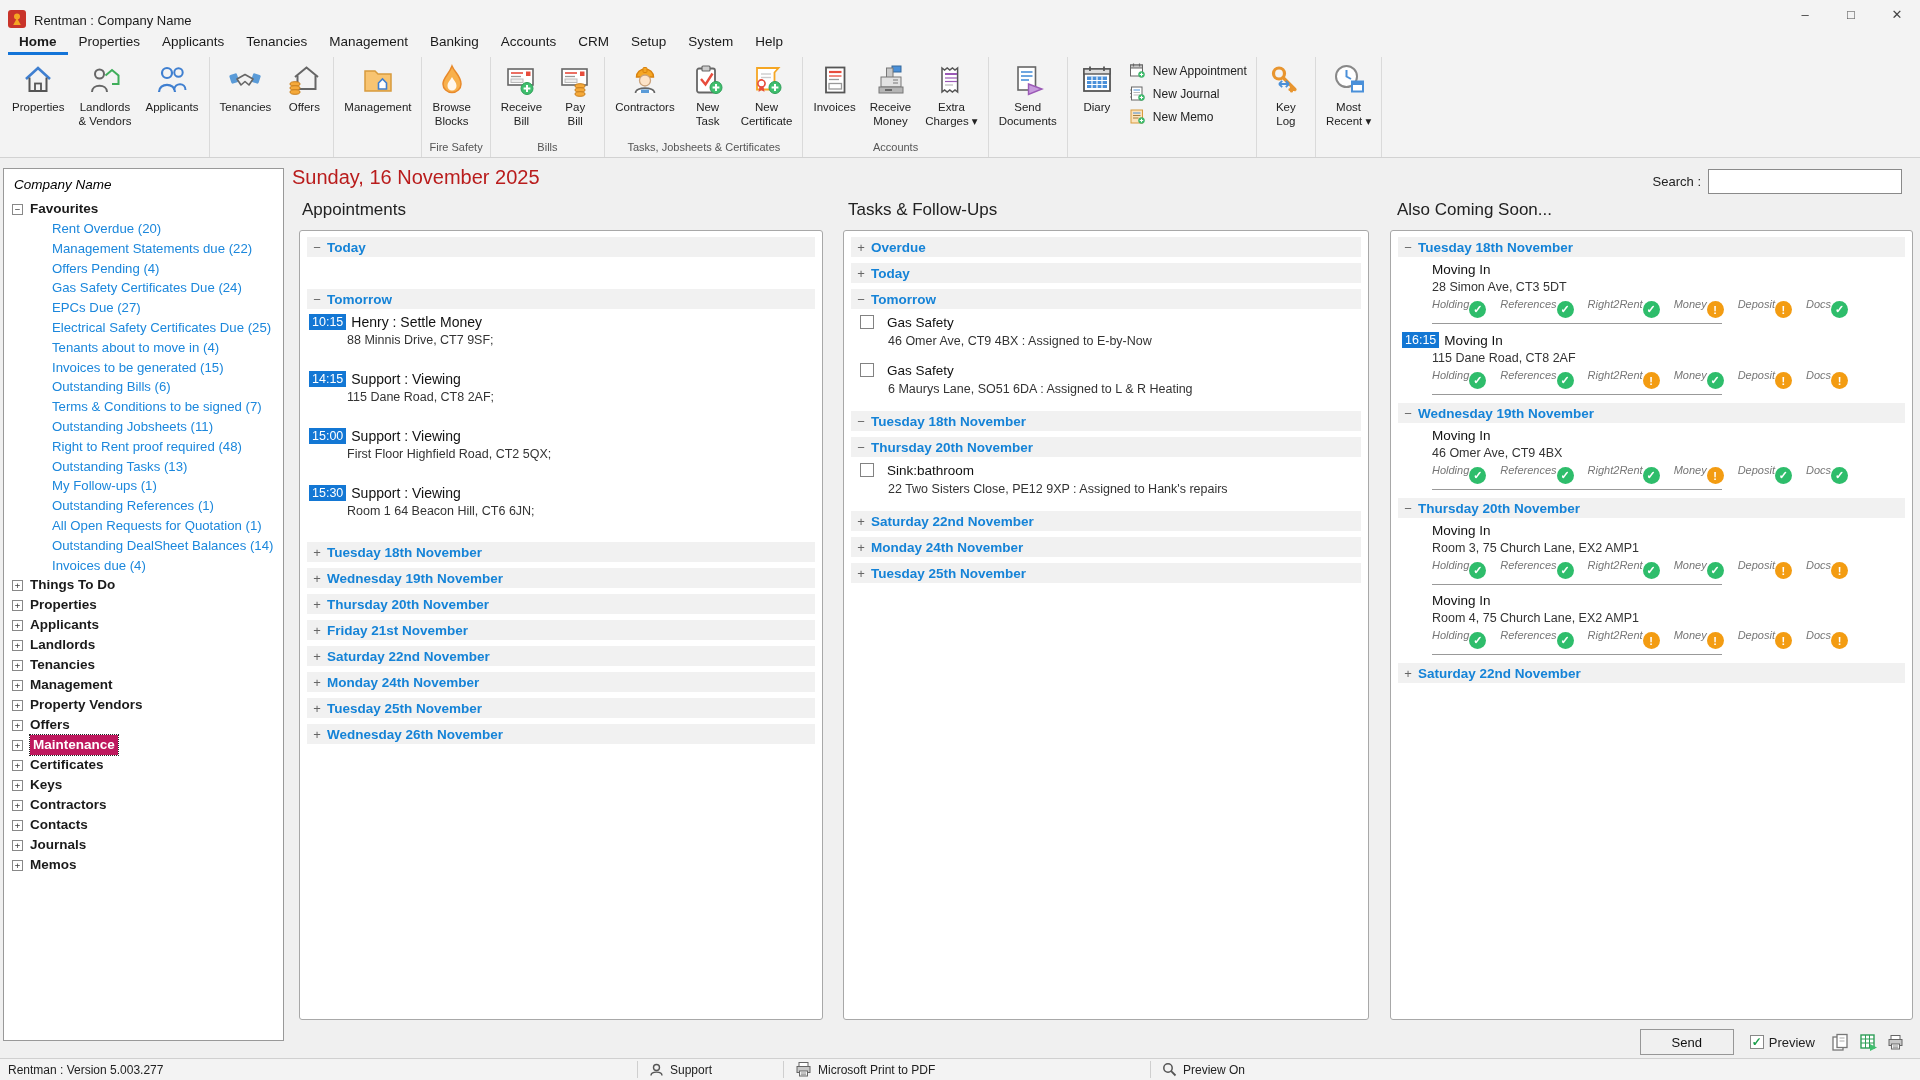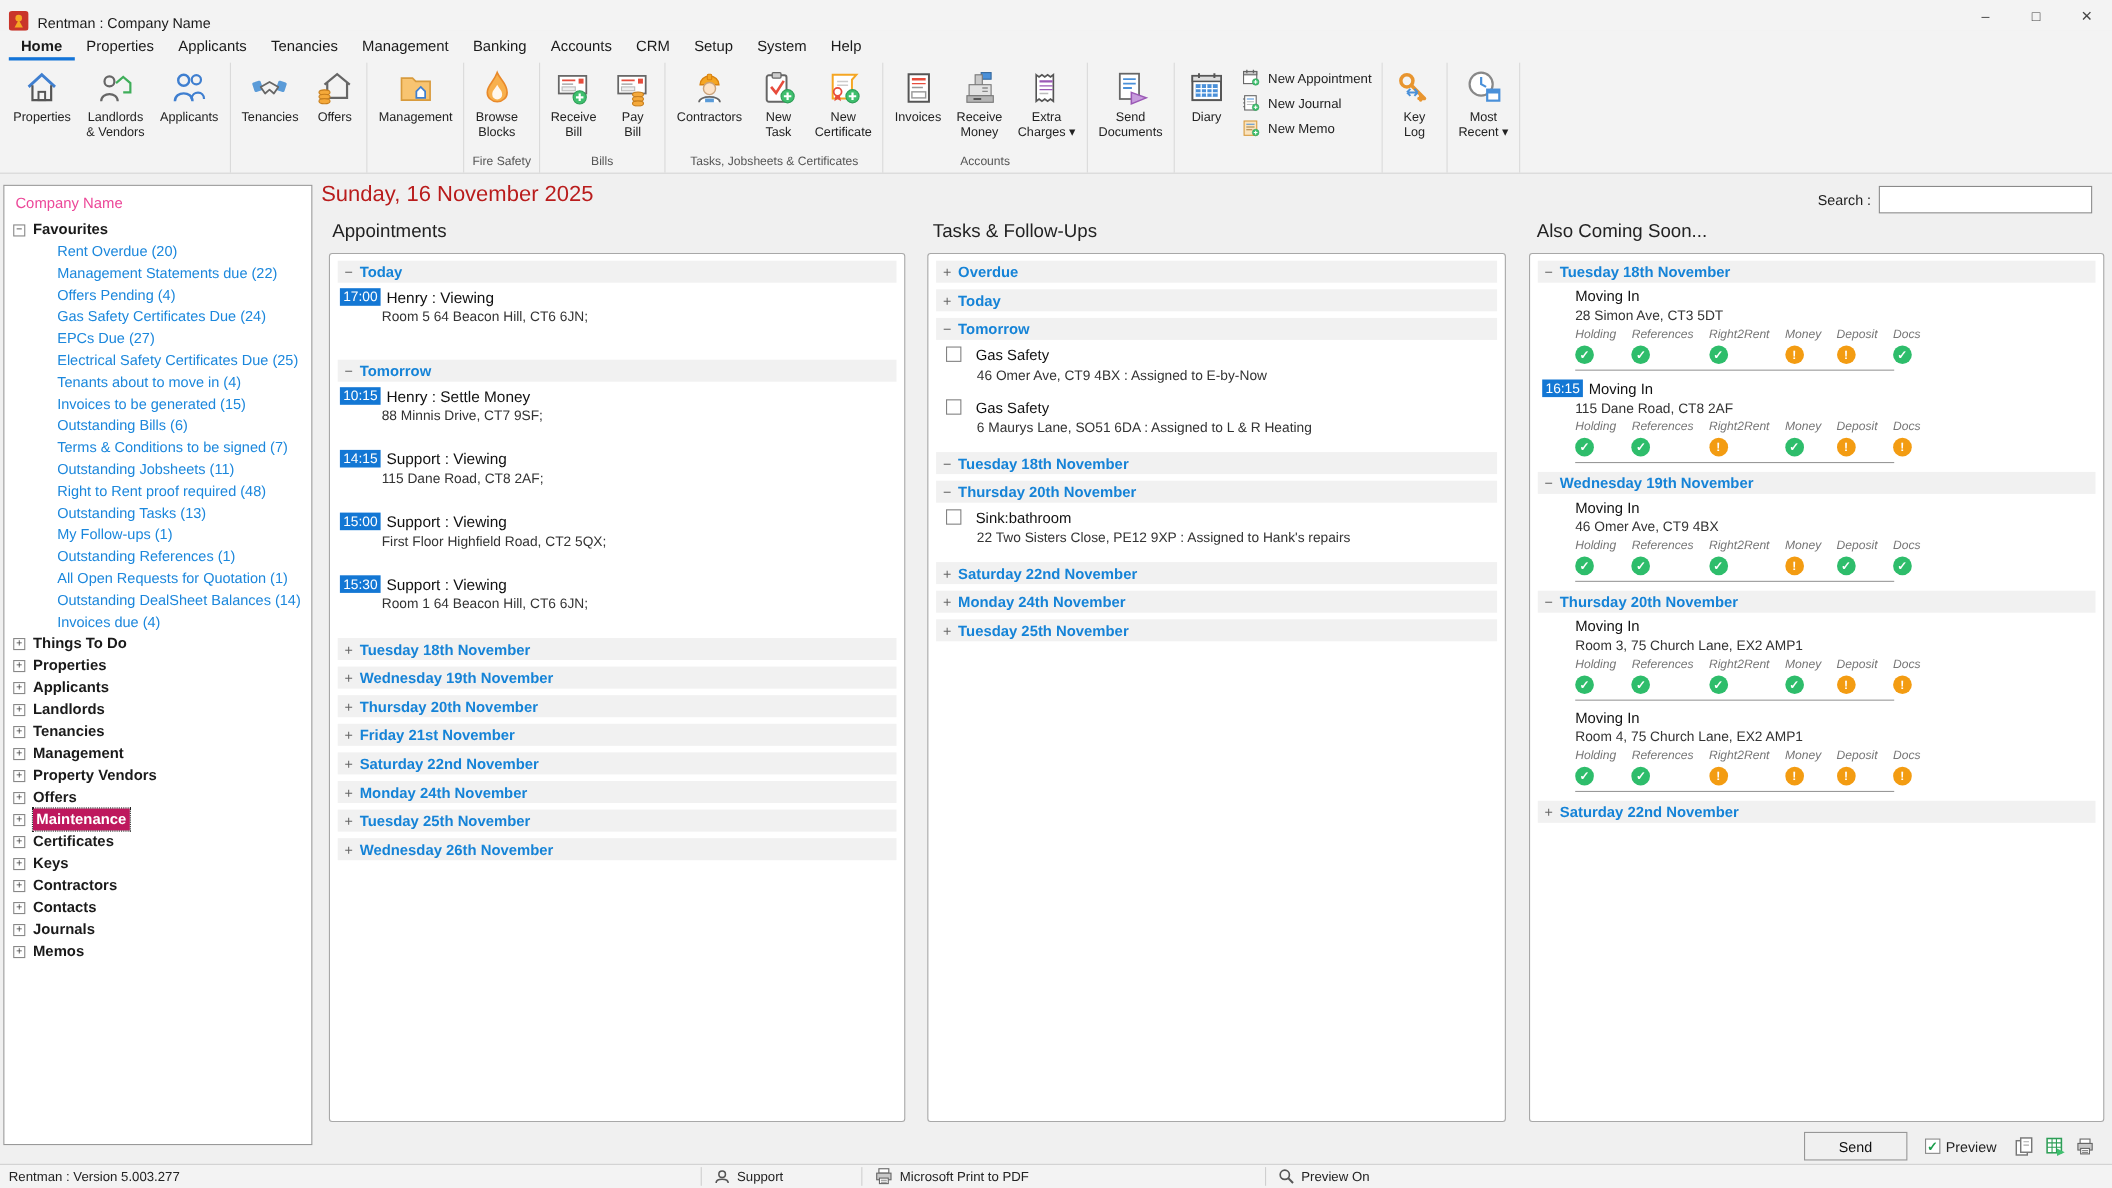--- a/index.html
+++ b/index.html
@@ -27,21 +27,21 @@
   .ritem .ic { height:40px; display:flex; align-items:center; }
   .ritem .lb { font-size:11.5px; color:#222; text-align:center; white-space:pre-line; line-height:13.5px; margin-top:1px; }
   .rstack { display:flex; flex-direction:column; padding:5px 6px 0; gap:6px;justify-content:space-between; }
   .rstack-item { display:flex; align-items:center; gap:7px; font-size:12px; color:#222; }
 
   
   .main { position:relative; height:900px; background:#f0f0f0; }
 
   
   .sidebar { position:absolute; left:3px; top:10px; width:281px; height:873px; background:#fff; border:1px solid #999; padding:6px 2px 0 8px; overflow:hidden; }
-  .company { font-size:13.5px; margin:2px 0 7px 2px; color:#ec4899; }
+  .company { font-size:13.5px; margin:2px 0 7px 2px; color:#000000;font-style:italic; }
   .tree-row { display:flex; align-items:center; gap:7px; line-height:20px; }
   .tree-row .bold { font-weight:bold; font-size:13.5px; }
   .expander { flex:0 0 auto; width:11px; height:11px; border:1px solid #888; font-size:9px; line-height:9px; text-align:center; color:#444; background:#fff; font-family:"DejaVu Sans Mono",monospace; }
   .tree-link { font-size:13.2px; color:#1b87dc; margin-left:40px; line-height:19.8px; white-space:nowrap; }
   .selected-item { background:#be185d; color:#fff; outline:1px dotted #222; padding:0 3px; }
 
   .date-header { position:absolute; left:292px; top:8px; font-size:20px; color:#b91c1c; }
   .search { position:absolute; right:18px; top:11px; display:flex; align-items:center; gap:7px; font-size:13px; color:#222; }
   .search input { width:194px; height:25px; border:1px solid #8a8a8a; background:#fff; font-size:13px; padding:0 5px; font-family:"Liberation Sans",sans-serif; }
 
@@ -73,21 +73,21 @@
   .task-detail { font-size:12.5px; color:#333; margin:4px 0 0 35px; }
 
   
   .soon { margin:5px 0 6px 0; }
   .soon-l1 { display:flex; align-items:center; }
   .soon-l1 .time-chip { margin-left:4px; }
   .soon-title { font-size:13.5px; color:#111; }
   .soon .indent { margin-left:34px; }
   .soon-addr { font-size:12.5px; color:#333; margin:3px 0 4px 34px; }
   .statuses { display:flex; margin-left:34px; }
-  .stat-col { display:flex; flex-direction:column; margin-right:14px; }
+  .stat-col { display:flex; margin-right:14px; }
   .stat-lbl { font-size:11px; font-style:italic; color:#767676; line-height:13px; align-self:flex-start; }
   .stat-ic { width:17px; height:17px; border-radius:50%; color:#fff; font-size:11px; font-weight:bold; display:flex; align-items:center; justify-content:center; margin-top:3px; }
   .stat-ic.ok { background:#2ebd6b; }
   .stat-ic.warn { background:#f39c12; }
   .soon-sep { border-bottom:1px solid #999; margin:5px 0 8px 34px; width:290px; }
 
   
   .footer-row { position:absolute; right:16px; bottom:3px; display:flex; align-items:center; gap:16px; }
   .send-btn { width:94px; height:26px; background:#f0f0f0; border:1px solid #979797; font-size:13px; display:flex; align-items:center; justify-content:center; color:#111; }
   .preview-wrap { display:flex; align-items:center; gap:5px; font-size:13px; color:#222; }
@@ -604,27 +604,20 @@
 
   <div class="panel-title" id="title-appts">Appointments</div>
   <div class="panel-title" id="title-tasks">Tasks &amp; Follow-Ups</div>
   <div class="panel-title" id="title-soon">Also Coming Soon...</div>
 
   <div class="panel" id="panel-appts">
       <div class="group pad-extra">
         <div class="grp-row">
           <span class="grp-exp">−</span>
           <span class="grp-lbl">Today</span>
-        </div>
-        <div class="appt">
-          <div class="appt-l1">
-            <span class="time-chip">17:00</span>
-            <span class="appt-title">Henry : Viewing</span>
-          </div>
-          <div class="appt-addr">Room 5 64 Beacon Hill, CT6 6JN;</div>
         </div>
       </div>
       <div class="group">
         <div class="grp-row">
           <span class="grp-exp">−</span>
           <span class="grp-lbl">Tomorrow</span>
         </div>
         <div class="appt">
           <div class="appt-l1">
             <span class="time-chip">10:15</span>

